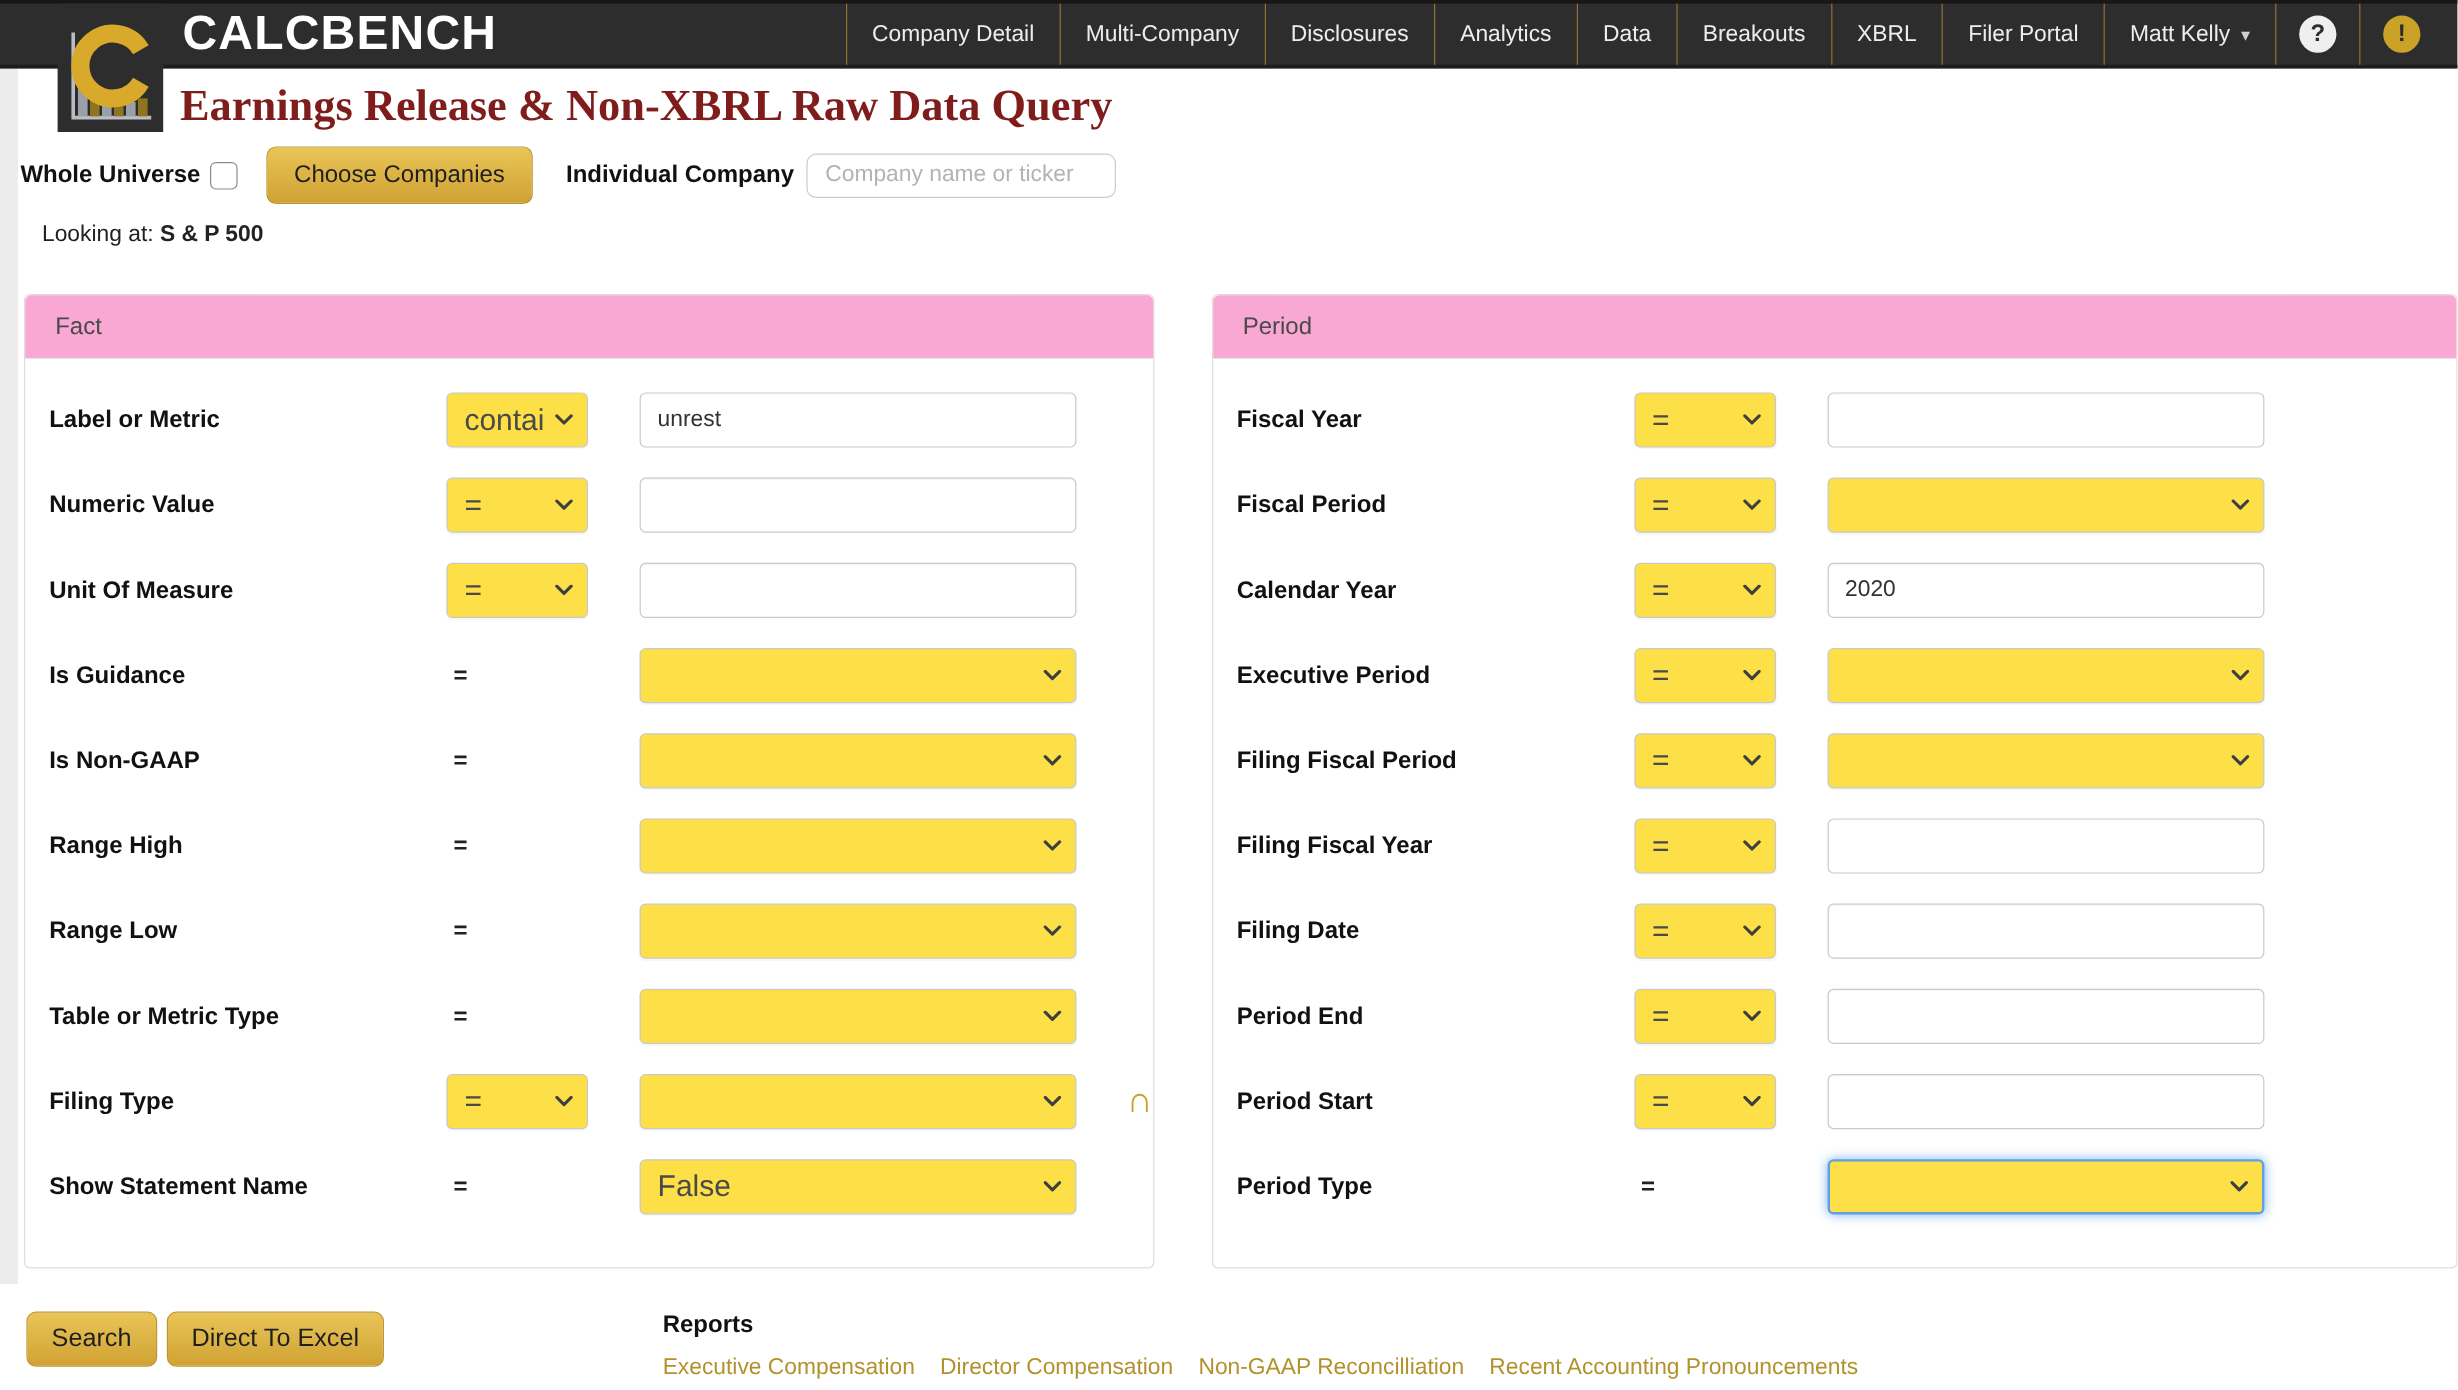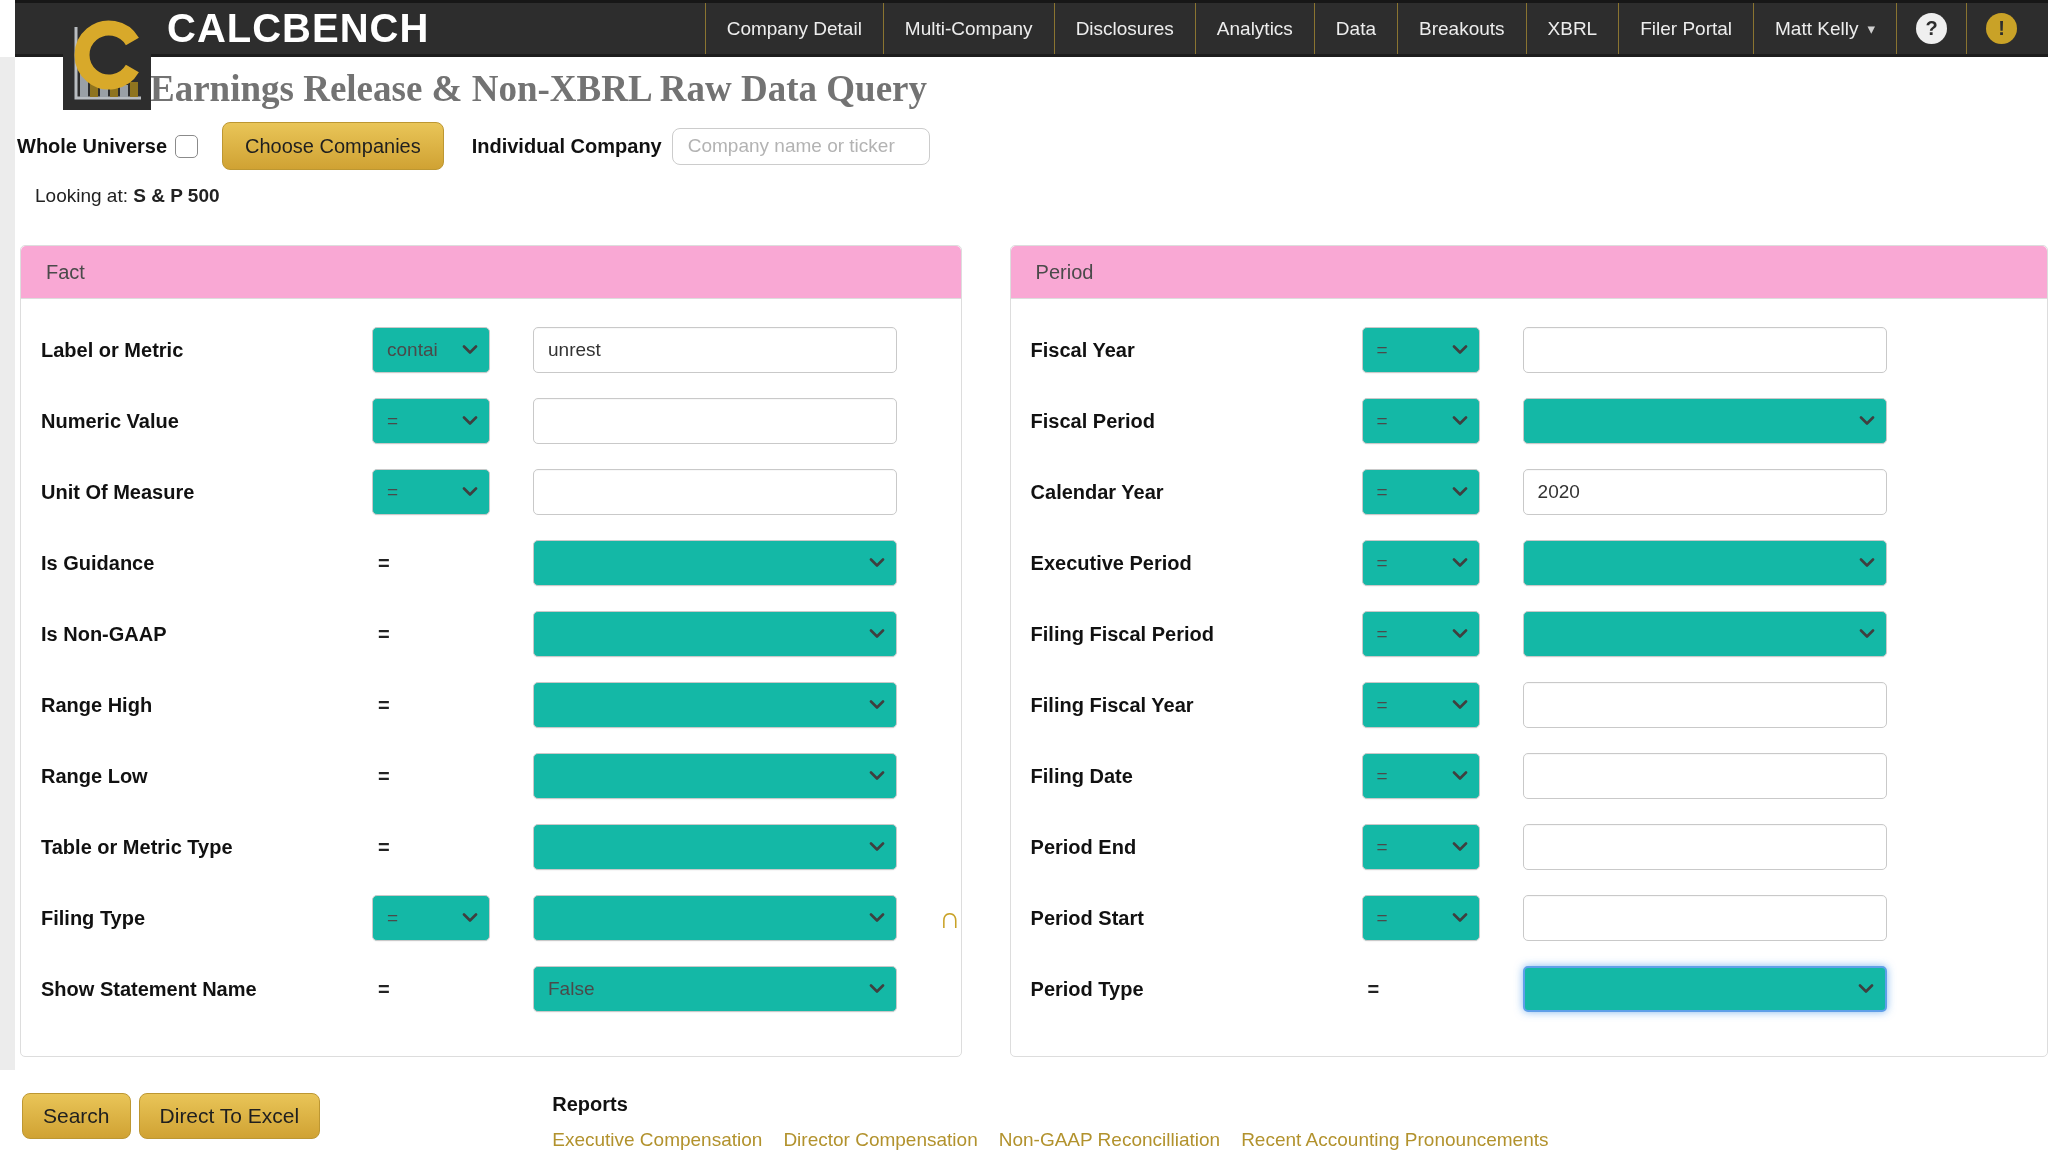--- a/index.html
+++ b/index.html
@@ -7,21 +7,21 @@
   body {
     width:2048px; height:1158px; position:relative; overflow:hidden;
     background:#ffffff; color:#222;
     font-family:"Liberation Sans", sans-serif;
   }
 
   
   .navbar {
     height:57px; background:#2d2d2d;
     border-top:3px solid #171717; border-bottom:3px solid #1d1d1d;
-    display:flex; align-items:stretch; position:relative; z-index:2;margin-left:15px;
+    display:flex; align-items:stretch; position:relative; z-index:2;
   }
   .logo-box {
     position:absolute; left:48px; top:0; width:88px; height:107px;
     background:#2d2d2d; display:flex; align-items:center; justify-content:center; z-index:3;
   }
   .brand {
     margin-left:152px; align-self:center; color:#ffffff;
     font-size:40px; font-weight:700; letter-spacing:1px; cursor:pointer;
   }
   .nav-right { margin-left:auto; display:flex; align-items:stretch; margin-right:12px; }
@@ -39,21 +39,21 @@
   .circle i { font-style:normal; }
   .circle.help  { background:#efefef; color:#2d2d2d; }
   .circle.alert { background:#c9a227; color:#2d2d2d; }
 
   .left-gutter { position:absolute; left:0; top:57px; width:15px; height:1013px; background:#ececec; }
 
   
   .page-title {
     margin:10px 0 0 150px;
     font-family:"Liberation Serif", serif;
-    font-size:37px; line-height:43px; font-weight:700; color:#737373;
+    font-size:37px; line-height:43px; font-weight:700; color:#7f1d1d;
   }
 
   
   .controls-row { display:flex; align-items:center; margin:12px 0 0 17px; }
   .bold-label { font-weight:700; font-size:20px; color:#111; }
   .wu-checkbox {
     appearance:none; -webkit-appearance:none; width:23px; height:23px;
     border:1.5px solid #8b8b8b; border-radius:5px; background:#fff; margin:0 0 0 8px; cursor:pointer;
   }
   .gold-btn {
@@ -85,23 +85,23 @@
   .panel-body { padding:28px 0 44px; }
   .form-row { display:flex; align-items:center; margin:0 0 25px; padding-left:20px; }
   .form-row:last-child { margin-bottom:0; }
   .row-label { width:331px; font-size:20px; font-weight:700; color:#111; flex-shrink:0; }
   .row-op { width:118px; margin-right:43px; flex-shrink:0; }
   .row-value { width:364px; flex-shrink:0; }
   .eq { font-weight:700; font-size:20px; padding-left:6px; color:#222; }
 
   .select-box {
     position:relative; height:46px; width:100%;
-    border:1px solid #c9c9c9; border-radius:5px; background:#14b8a6;
+    border:1px solid #c9c9c9; border-radius:5px; background:#fde047;
     display:flex; align-items:center; padding:0 34px 0 14px;
-    font-size:19px; color:#4a4a4a; cursor:pointer;
+    font-size:25px; color:#4a4a4a; cursor:pointer;
     box-shadow:0 1px 1px rgba(0,0,0,0.04);
   }
   .sel-text { flex:1; white-space:nowrap; overflow:hidden; }
   .chev { position:absolute; right:11px; top:50%; transform:translateY(-50%); }
   .select-box.focused {
     border:2px solid #5f9fe8; padding:0 33px 0 13px;
     box-shadow:0 0 9px rgba(90,160,235,0.75);
   }
   .text-input {
     width:100%; height:46px; border:1px solid #c9c9c9; border-radius:5px;

